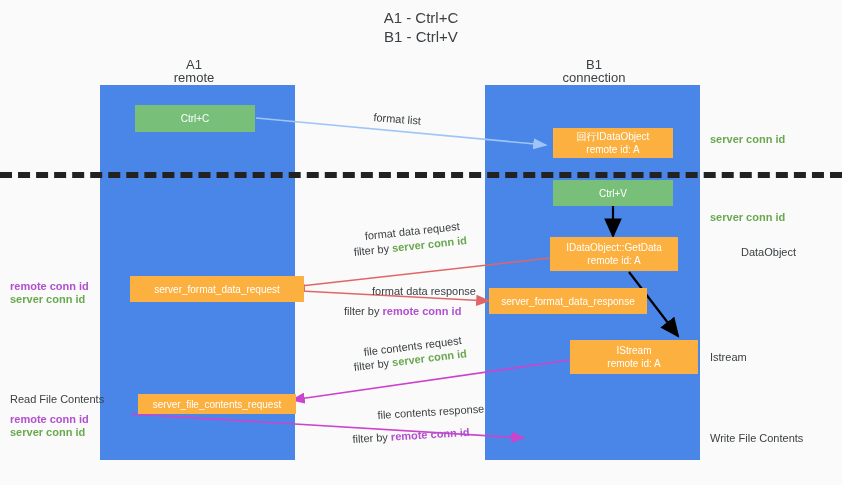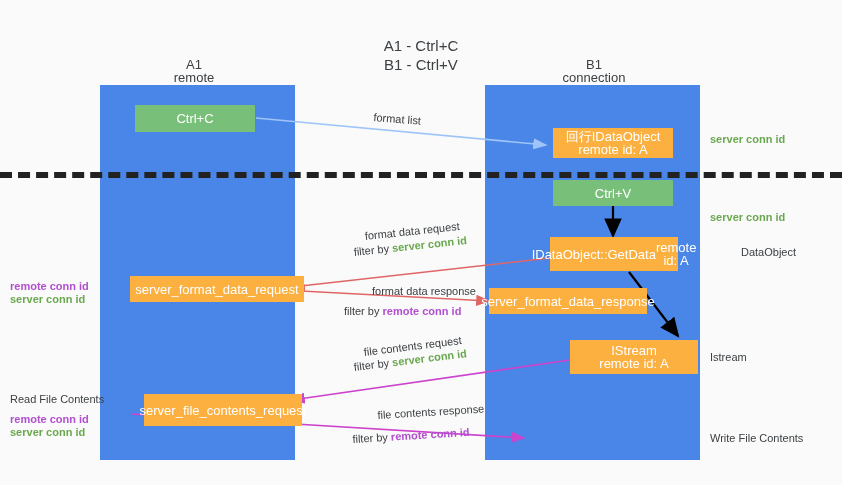--- a/index.html
+++ b/index.html
@@ -7,37 +7,37 @@
     width:842px;height:485px;
     background:#fafafa;
     font-family:"Liberation Sans","DejaVu Sans",sans-serif;
     position:relative;overflow:hidden;
   }
   #stage{position:absolute;inset:0;}
 
   
   .title{
     position:absolute;left:0;right:0;top:8px;
-    text-align:center;color:#3c4043;font-size:15px;line-height:19px;margin-top:28px;
+    text-align:center;color:#3c4043;font-size:15px;line-height:19px;
   }
 
   
   .col-head{
     position:absolute;text-align:center;color:#3c4043;
     font-size:13px;line-height:13px;width:160px;
   }
 
   
   .lane{position:absolute;background:#4a86e8;}
 
   
   .box{
     position:absolute;box-sizing:border-box;
     display:flex;align-items:center;justify-content:center;
-    text-align:center;color:#ffffff;font-size:13px;line-height:13px;
+    text-align:center;color:#ffffff;font-size:10px;line-height:13px;
     padding:2px 4px;
   }
   .box.green{background:#78c07a;}
   .box.orange{background:#fbb040;}
   .box .l2{display:block;}
 
   
   .divider{
     position:absolute;left:0;right:0;height:0;
     border-top:6px dashed #222222;
@@ -120,39 +120,39 @@
 
   <div class="box orange" style="left:553px;top:128px;width:120px;height:30px;flex-direction:column;">
     <span>回行IDataObject</span>
     <span class="l2">remote id: A</span>
   </div>
 
   <div class="box green" style="left:553px;top:180px;width:120px;height:26px;">
     <span>Ctrl+V</span>
   </div>
 
-  <div class="box orange" style="left:550px;top:237px;width:128px;height:34px;flex-direction:row;">
+  <div class="box orange" style="left:550px;top:237px;width:128px;height:34px;flex-direction:column;">
     <span>IDataObject::GetData</span>
     <span class="l2">remote id: A</span>
   </div>
 
   <div class="box orange" style="left:570px;top:340px;width:128px;height:34px;flex-direction:column;">
     <span>IStream</span>
     <span class="l2">remote id: A</span>
   </div>
 
   <div class="box orange" style="left:130px;top:276px;width:174px;height:26px;">
     <span>server_format_data_request</span>
   </div>
 
   <div class="box orange" style="left:489px;top:288px;width:158px;height:26px;">
     <span>server_format_data_response</span>
   </div>
 
-  <div class="box orange" style="left:144px;top:394px;width:158px;height:32px;">
+  <div class="box orange" style="left:138px;top:394px;width:158px;height:20px;">
     <span>server_file_contents_request</span>
   </div>
 
 
   <div class="mlab" style="left:374px;top:110px;transform:rotate(4.5deg);">format list</div>
 
   <div class="mlab" style="left:364px;top:229px;transform:rotate(-6deg);">format data request</div>
   <div class="mlab" style="left:353px;top:245px;transform:rotate(-6deg);">
     <span>filter by </span><span class="c-green">server conn id</span>
   </div>

